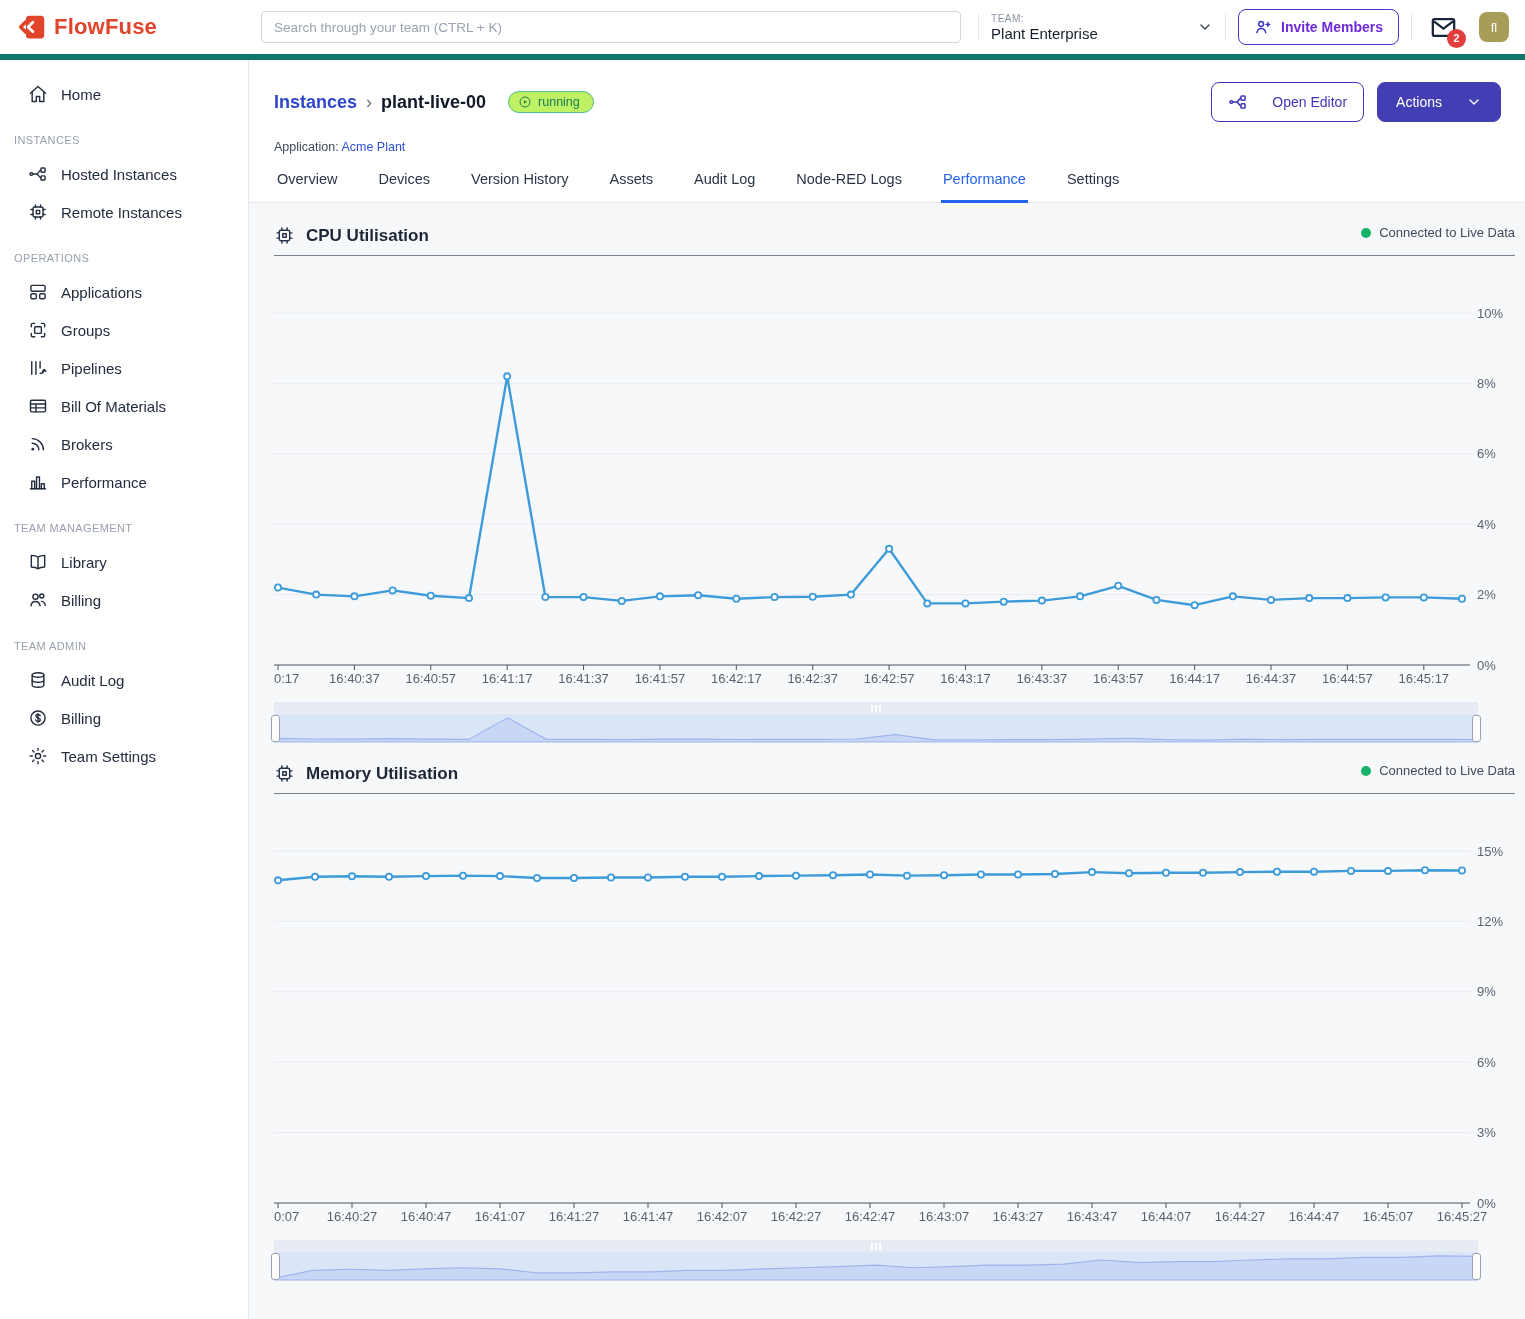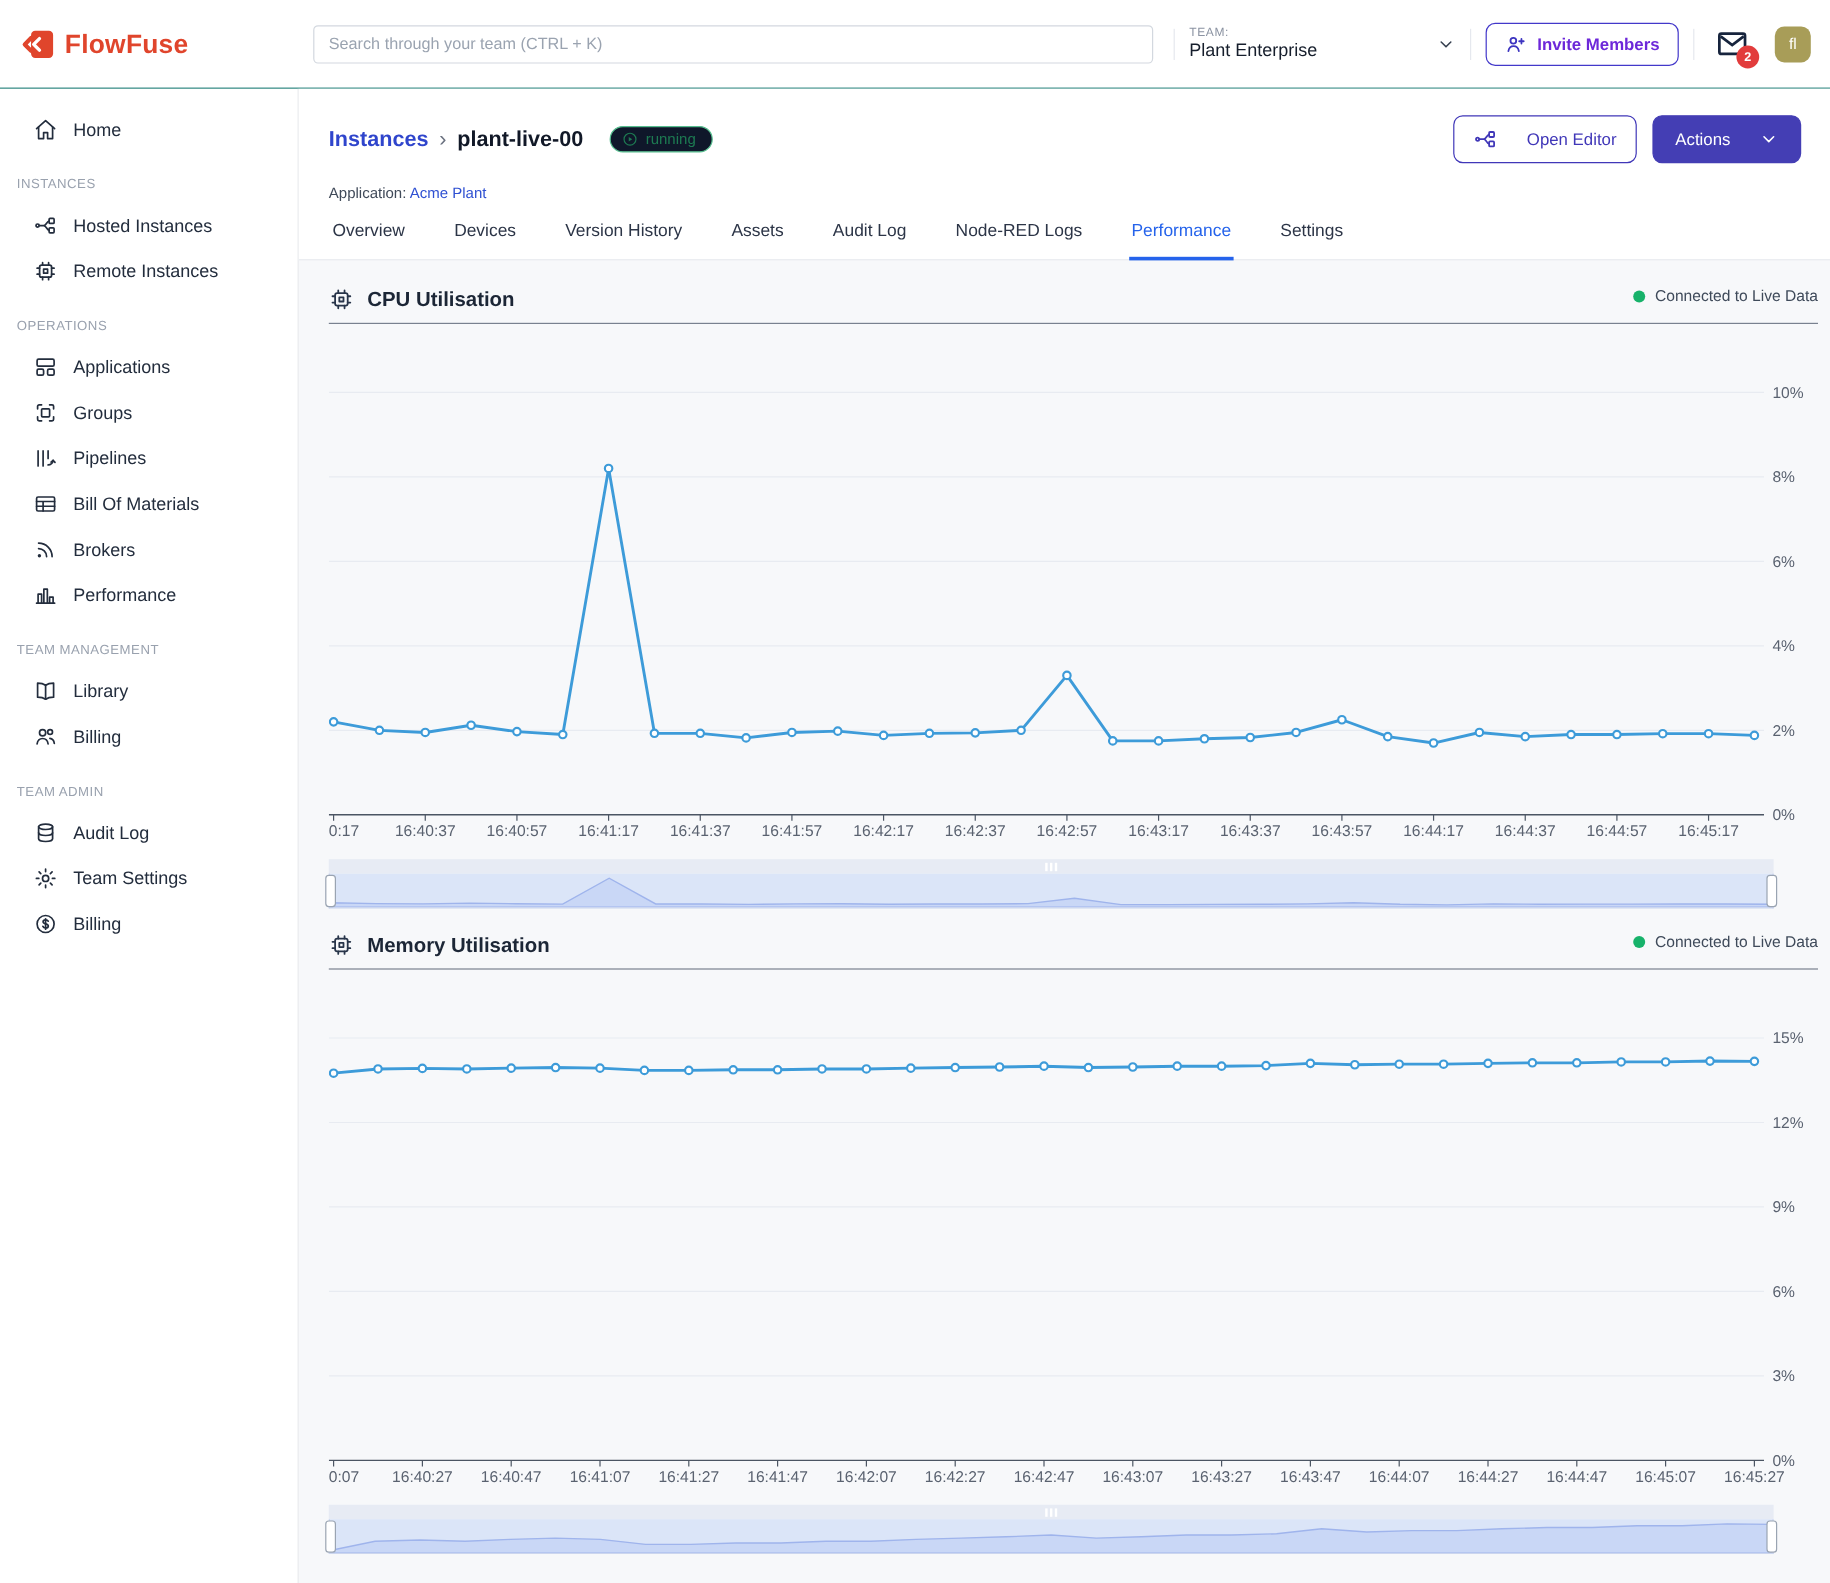--- a/index.html
+++ b/index.html
@@ -1,20 +1,20 @@
 <!DOCTYPE html>
 <html><head>
 <meta charset="utf-8">
 <style>
   * { box-sizing: border-box; margin: 0; padding: 0; }
   html,body { width:1525px; font-family:"Liberation Sans",sans-serif; background:#fff; color:#1f2937; }
   .app { width:1525px; min-height:1319px; display:flex; flex-direction:column; }
 
   
-  .topbar { height:74px; background:#fff; border-bottom:1px solid #0f766e; display:flex; align-items:center; flex-shrink:0; }
+  .topbar { height:60px; background:#fff; border-bottom:6px solid #0f766e; display:flex; align-items:center; flex-shrink:0; }
   .logo-area { width:249px; flex-shrink:0; display:flex; align-items:center; gap:8px; padding-left:18px; }
   .logo-text { font-size:22px; font-weight:700; color:#e0452c; letter-spacing:.2px; }
   .search { margin-left:12px; width:700px; height:32px; border:1px solid #d3d8df; border-radius:4px; padding:0 12px; font-size:13.5px; color:#374151; background:#fff; font-family:"Liberation Sans",sans-serif; }
   .search::placeholder { color:#9aa3b0; }
   .topbar-right { margin-left:auto; display:flex; align-items:center; padding-right:16px; }
   .vdiv { width:1px; height:26px; background:#e5e8ee; margin:0 12px; }
   .team-select { display:flex; align-items:center; justify-content:space-between; width:222px; cursor:pointer; }
   .team-label { font-size:10px; letter-spacing:.5px; color:#8b93a2; }
   .team-name { font-size:15px; color:#161e2c; margin-top:1px; }
   .chev { width:16px; height:16px; stroke:#374151; fill:none; stroke-width:2; stroke-linecap:round; stroke-linejoin:round; }
@@ -31,21 +31,21 @@
   .nav-item { display:flex; align-items:center; gap:13px; padding:8px 14px 8px 28px; margin:2px 0; font-size:15px; color:#232d3d; cursor:pointer; }
   .nav-section { padding:20px 14px 8px 14px; font-size:11px; color:#99a1ae; letter-spacing:.4px; }
   .ic { width:20px; height:20px; stroke:currentColor; fill:none; stroke-width:1.7; stroke-linecap:round; stroke-linejoin:round; flex-shrink:0; }
 
   .main { flex:1; min-width:0; background:#f7f8fa; display:flex; flex-direction:column; }
   .page-head { background:#fff; padding:22px 24px 0 25px; border-bottom:1px solid #e7e9ee; }
   .crumb-row { display:flex; align-items:center; }
   .crumb-parent { font-size:18px; font-weight:700; color:#2f45cc; cursor:pointer; }
   .crumb-sep { font-size:18px; color:#6b7280; margin:0 9px; }
   .crumb-current { font-size:18px; font-weight:700; color:#111827; }
-  .status-badge { margin-left:22px; display:inline-flex; align-items:center; gap:6px; padding:3px 13px 3px 9px; border-radius:999px; background:#0f172a; border:1px solid #55bd8e; color:#1d7a52; font-size:12.5px; }
+  .status-badge { margin-left:22px; display:inline-flex; align-items:center; gap:6px; padding:3px 13px 3px 9px; border-radius:999px; background:#bef264; border:1px solid #55bd8e; color:#1d7a52; font-size:12.5px; }
   .status-badge svg { width:14px; height:14px; stroke:#1d7a52; fill:none; stroke-width:1.7; }
   .app-line { margin-top:18px; font-size:12.5px; color:#404a59; }
   .app-link { color:#2f50d2; cursor:pointer; }
   .head-actions { margin-left:auto; display:flex; gap:13px; }
   .btn { display:flex; align-items:center; gap:24px; padding:9px 16px; border-radius:8px; font-weight:400; font-size:14px; cursor:pointer; font-family:"Liberation Sans",sans-serif; }
   .btn-outline { background:#fff; border:1.5px solid #4037b8; color:#4037b8; }
   .btn-solid { background:#443eb4; border:1.5px solid #443eb4; color:#fff; padding:9px 18px; }
   .btn-solid .chev { stroke:#fff; }
   .btn-outline .ic { width:20px; height:20px; stroke-width:1.8; }
   .tabs { display:flex; gap:37px; margin-top:17px; padding-left:1px; }
@@ -218,32 +218,32 @@
       <div class="nav-item">
         <svg class="ic" viewBox="0 0 24 24">
             <ellipse cx="12" cy="6" rx="7" ry="2.7"></ellipse>
             <path d="M5 6v6c0 1.5 3.1 2.7 7 2.7s7-1.2 7-2.7V6"></path>
             <path d="M5 12v6c0 1.5 3.1 2.7 7 2.7s7-1.2 7-2.7v-6"></path>
           </svg>
         <span>Audit Log</span>
       </div>
       <div class="nav-item">
         <svg class="ic" viewBox="0 0 24 24">
-            <circle cx="12" cy="12" r="3.1"></circle>
-            <path d="M12 2.8v2.4M12 18.8v2.4M2.8 12h2.4M18.8 12h2.4M5.5 5.5l1.7 1.7M16.8 16.8l1.7 1.7M18.5 5.5l-1.7 1.7M7.2 16.8l-1.7 1.7"></path>
-          </svg>
-        <span>Team Settings</span>
-      </div>
-      <div class="nav-item">
-        <svg class="ic" viewBox="0 0 24 24">
             <circle cx="12" cy="12" r="8.5"></circle>
             <path d="M12 6.8v10.4"></path>
             <path d="M14.6 9.2c-.5-1-1.4-1.4-2.6-1.4-1.4 0-2.5.7-2.5 1.9 0 2.8 5.2 1.5 5.2 4.3 0 1.3-1.2 2-2.7 2-1.3 0-2.3-.6-2.7-1.6"></path>
           </svg>
         <span>Billing</span>
+      </div>
+      <div class="nav-item">
+        <svg class="ic" viewBox="0 0 24 24">
+            <circle cx="12" cy="12" r="3.1"></circle>
+            <path d="M12 2.8v2.4M12 18.8v2.4M2.8 12h2.4M18.8 12h2.4M5.5 5.5l1.7 1.7M16.8 16.8l1.7 1.7M18.5 5.5l-1.7 1.7M7.2 16.8l-1.7 1.7"></path>
+          </svg>
+        <span>Team Settings</span>
       </div>
     </nav>
 
     <main class="main">
       <div class="page-head">
         <div class="crumb-row">
           <span class="crumb-parent">Instances</span>
           <span class="crumb-sep">›</span>
           <span class="crumb-current">plant-live-00</span>
           <span class="status-badge">

